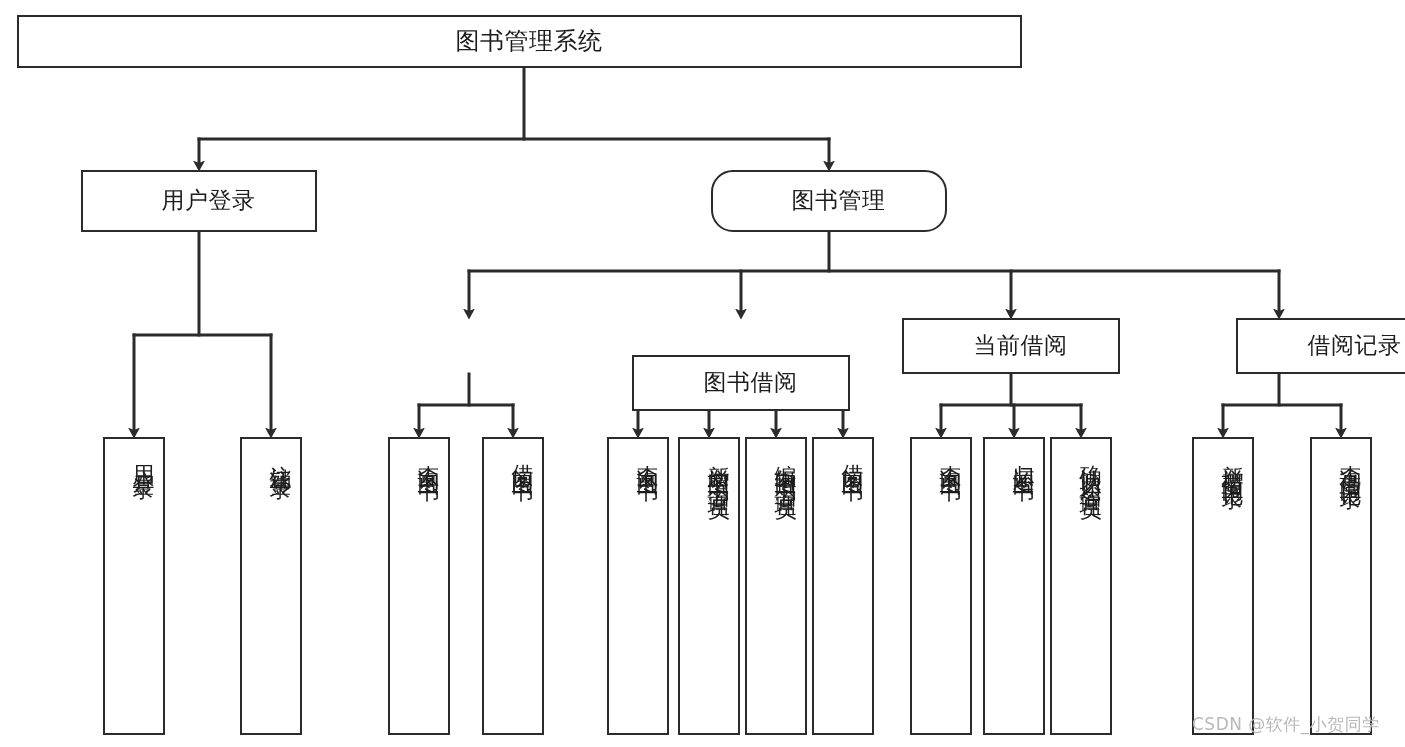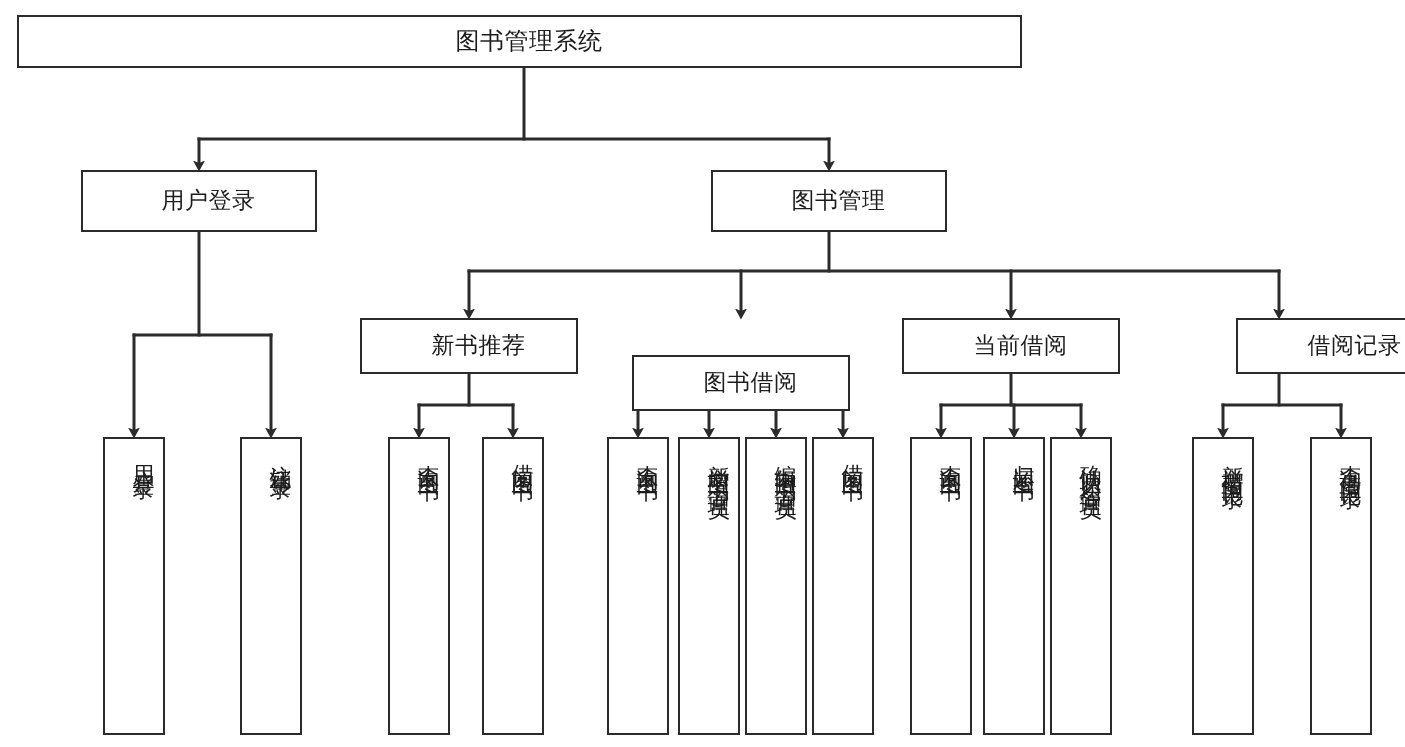--- a/index.html
+++ b/index.html
@@ -128,27 +128,24 @@
     </g>
   </svg>
 
   <div class="node horizontal root" style="left:17px; top:15px; width:1005px; height:53px;">
     <span class="label">图书管理系统</span>
   </div>
 
   <div class="node horizontal" style="left:81px; top:170px; width:236px; height:62px;">
     <span class="label">用户登录</span>
   </div>
-  <div class="node horizontal" style="left:711px; top:170px; width:236px; height:62px;">
+  <div class="node horizontal" style="left:711px; top:170px; width:236px; height:62px;border-radius:22px;">
     <span class="label">图书管理</span>
   </div>
 
-  <div class="node horizontal" style="left:360px; top:318px; width:218px; height:56px;">
-    <span class="label">新书推荐</span>
-  </div>
   <div class="node horizontal" style="left:632px; top:318px; width:218px; height:56px;margin-top:37px;">
     <span class="label">图书借阅</span>
   </div>
   <div class="node horizontal" style="left:902px; top:318px; width:218px; height:56px;">
     <span class="label">当前借阅</span>
   </div>
   <div class="node horizontal" style="left:1236px; top:318px; width:218px; height:56px;">
     <span class="label">借阅记录</span>
   </div>
 
@@ -187,13 +184,14 @@
         <span class="label">确认归还（管理员）</span>
       </div>
       <div class="node vertical" style="left: 1192px; top: 437px; width: 62px; height: 298px;">
         <span class="label">新增借阅记录</span>
       </div>
       <div class="node vertical" style="left: 1310px; top: 437px; width: 62px; height: 298px;">
         <span class="label">查询借阅记录</span>
       </div>
     </div>
 
+  <div class="watermark" style="left:1192px; top:713px;">CSDN @软件_小贺同学</div>
 </div>
 
 </body></html>

